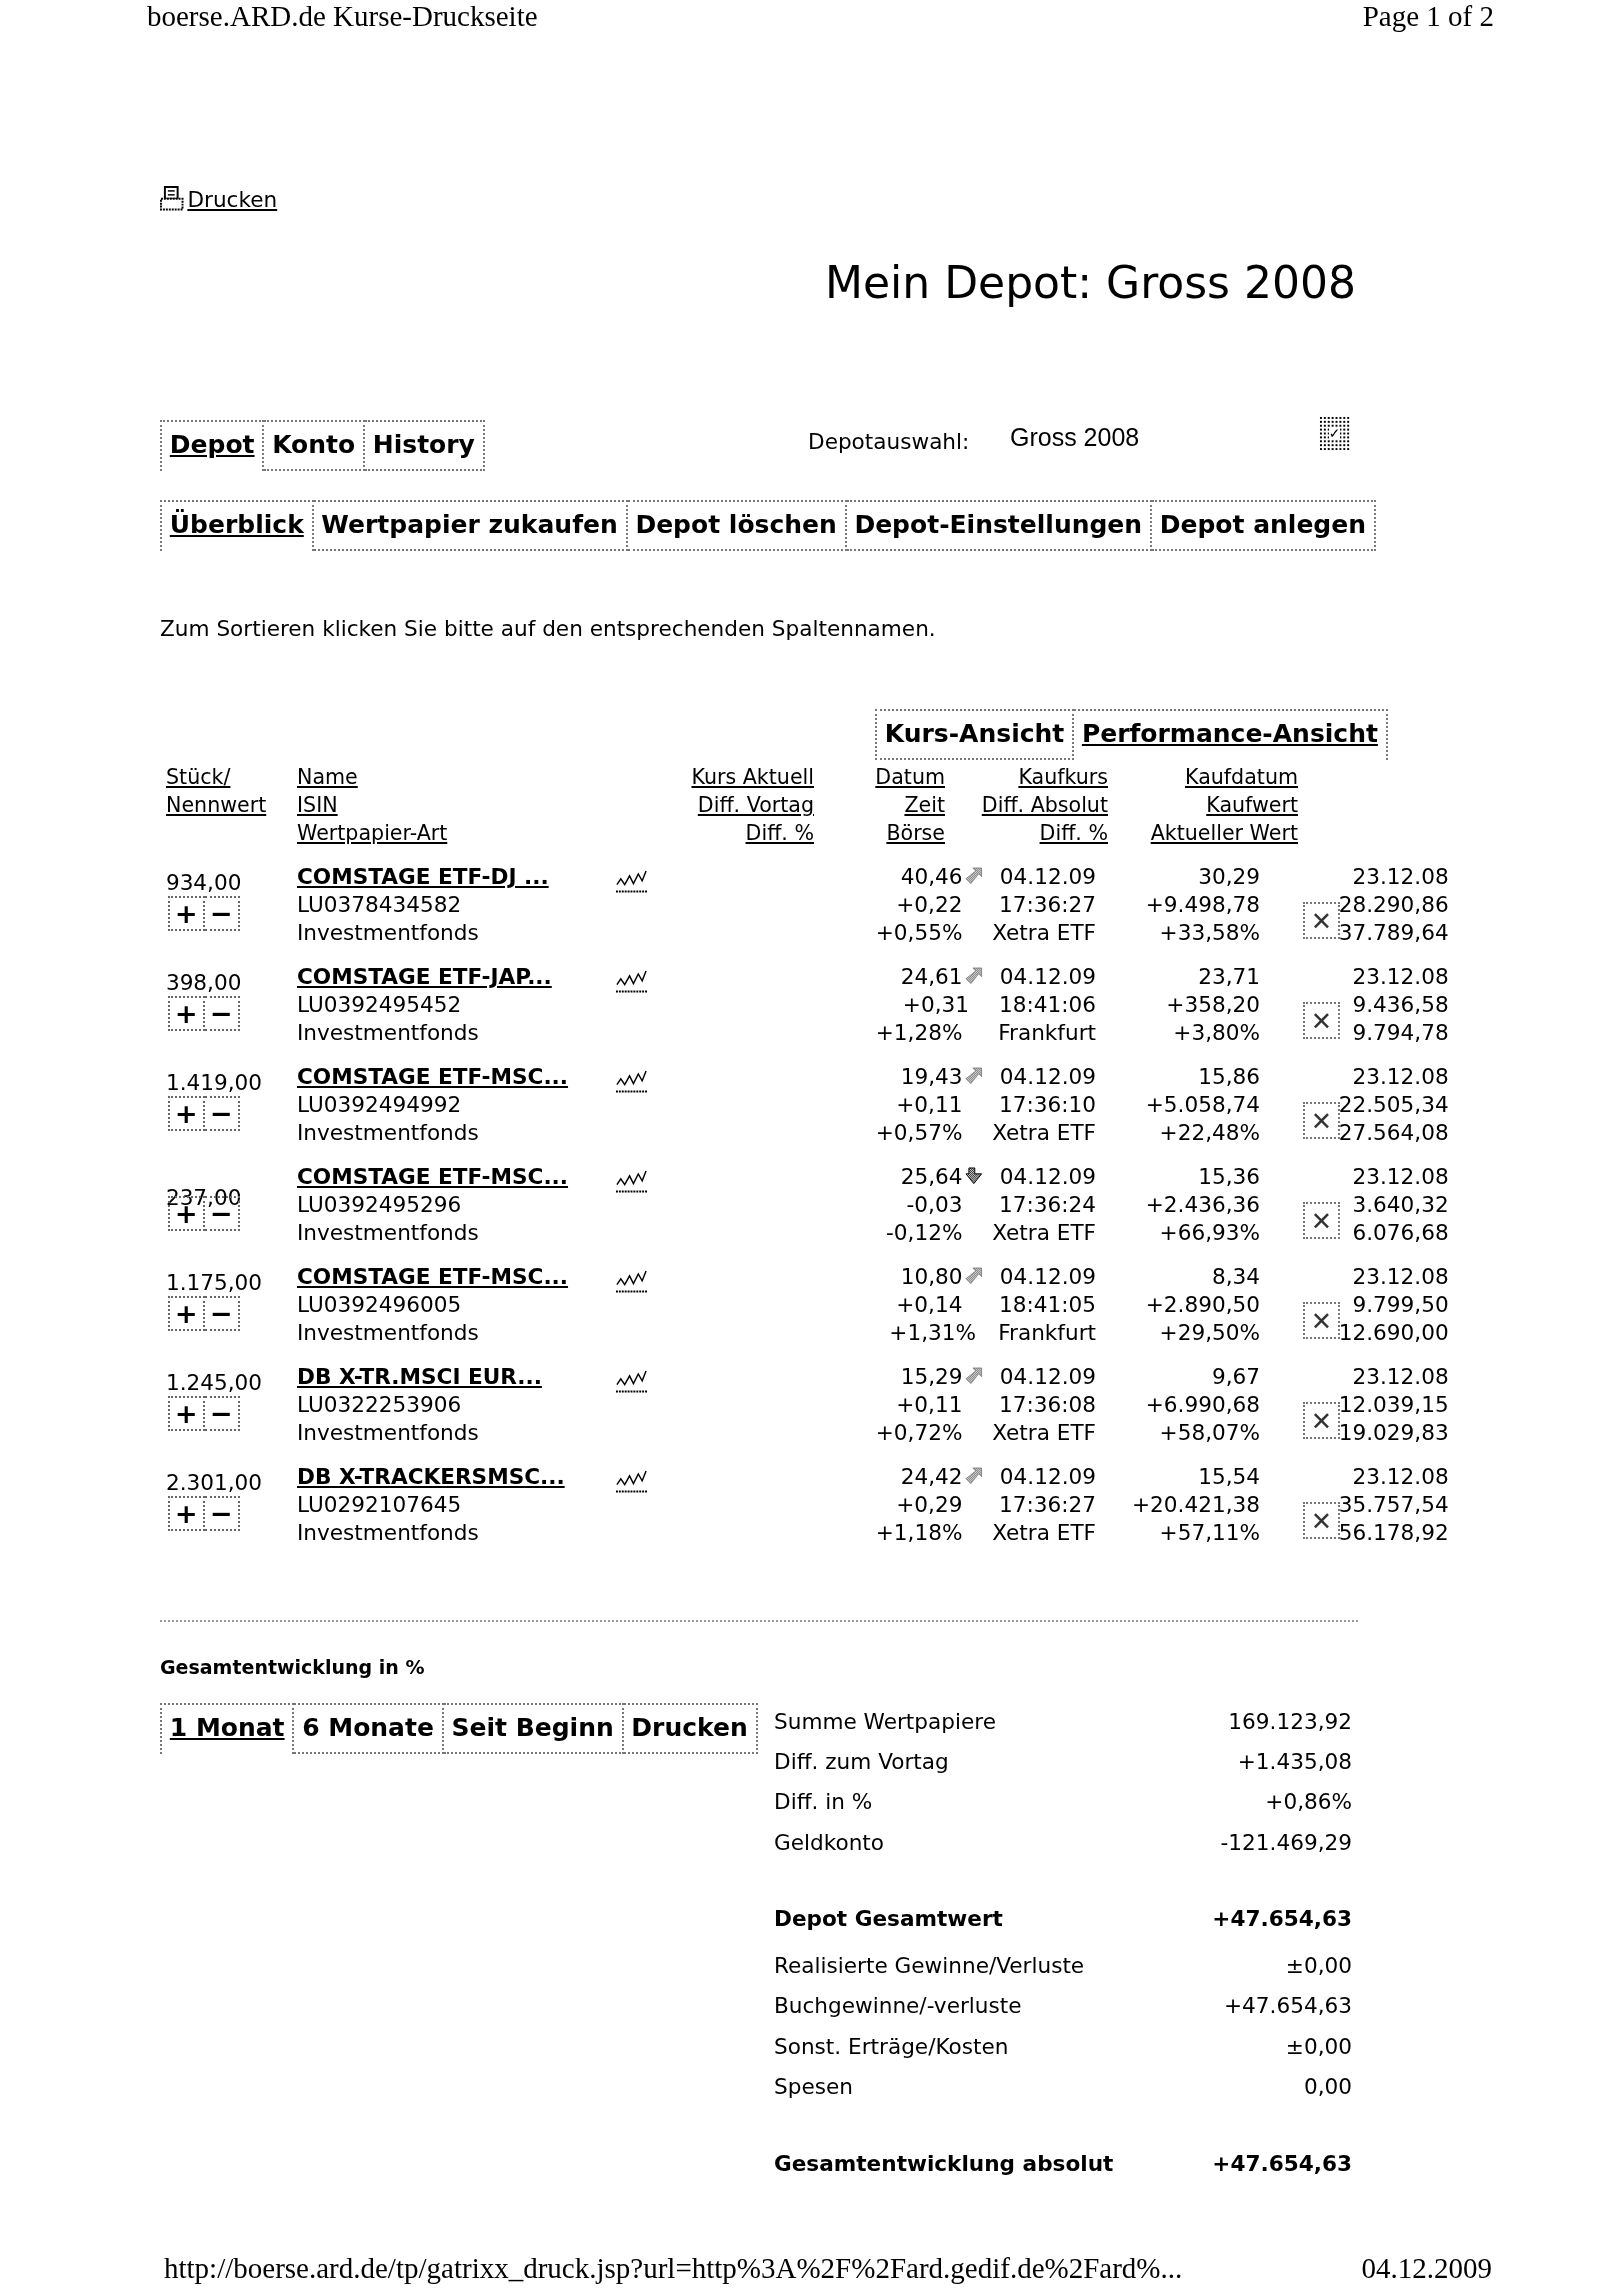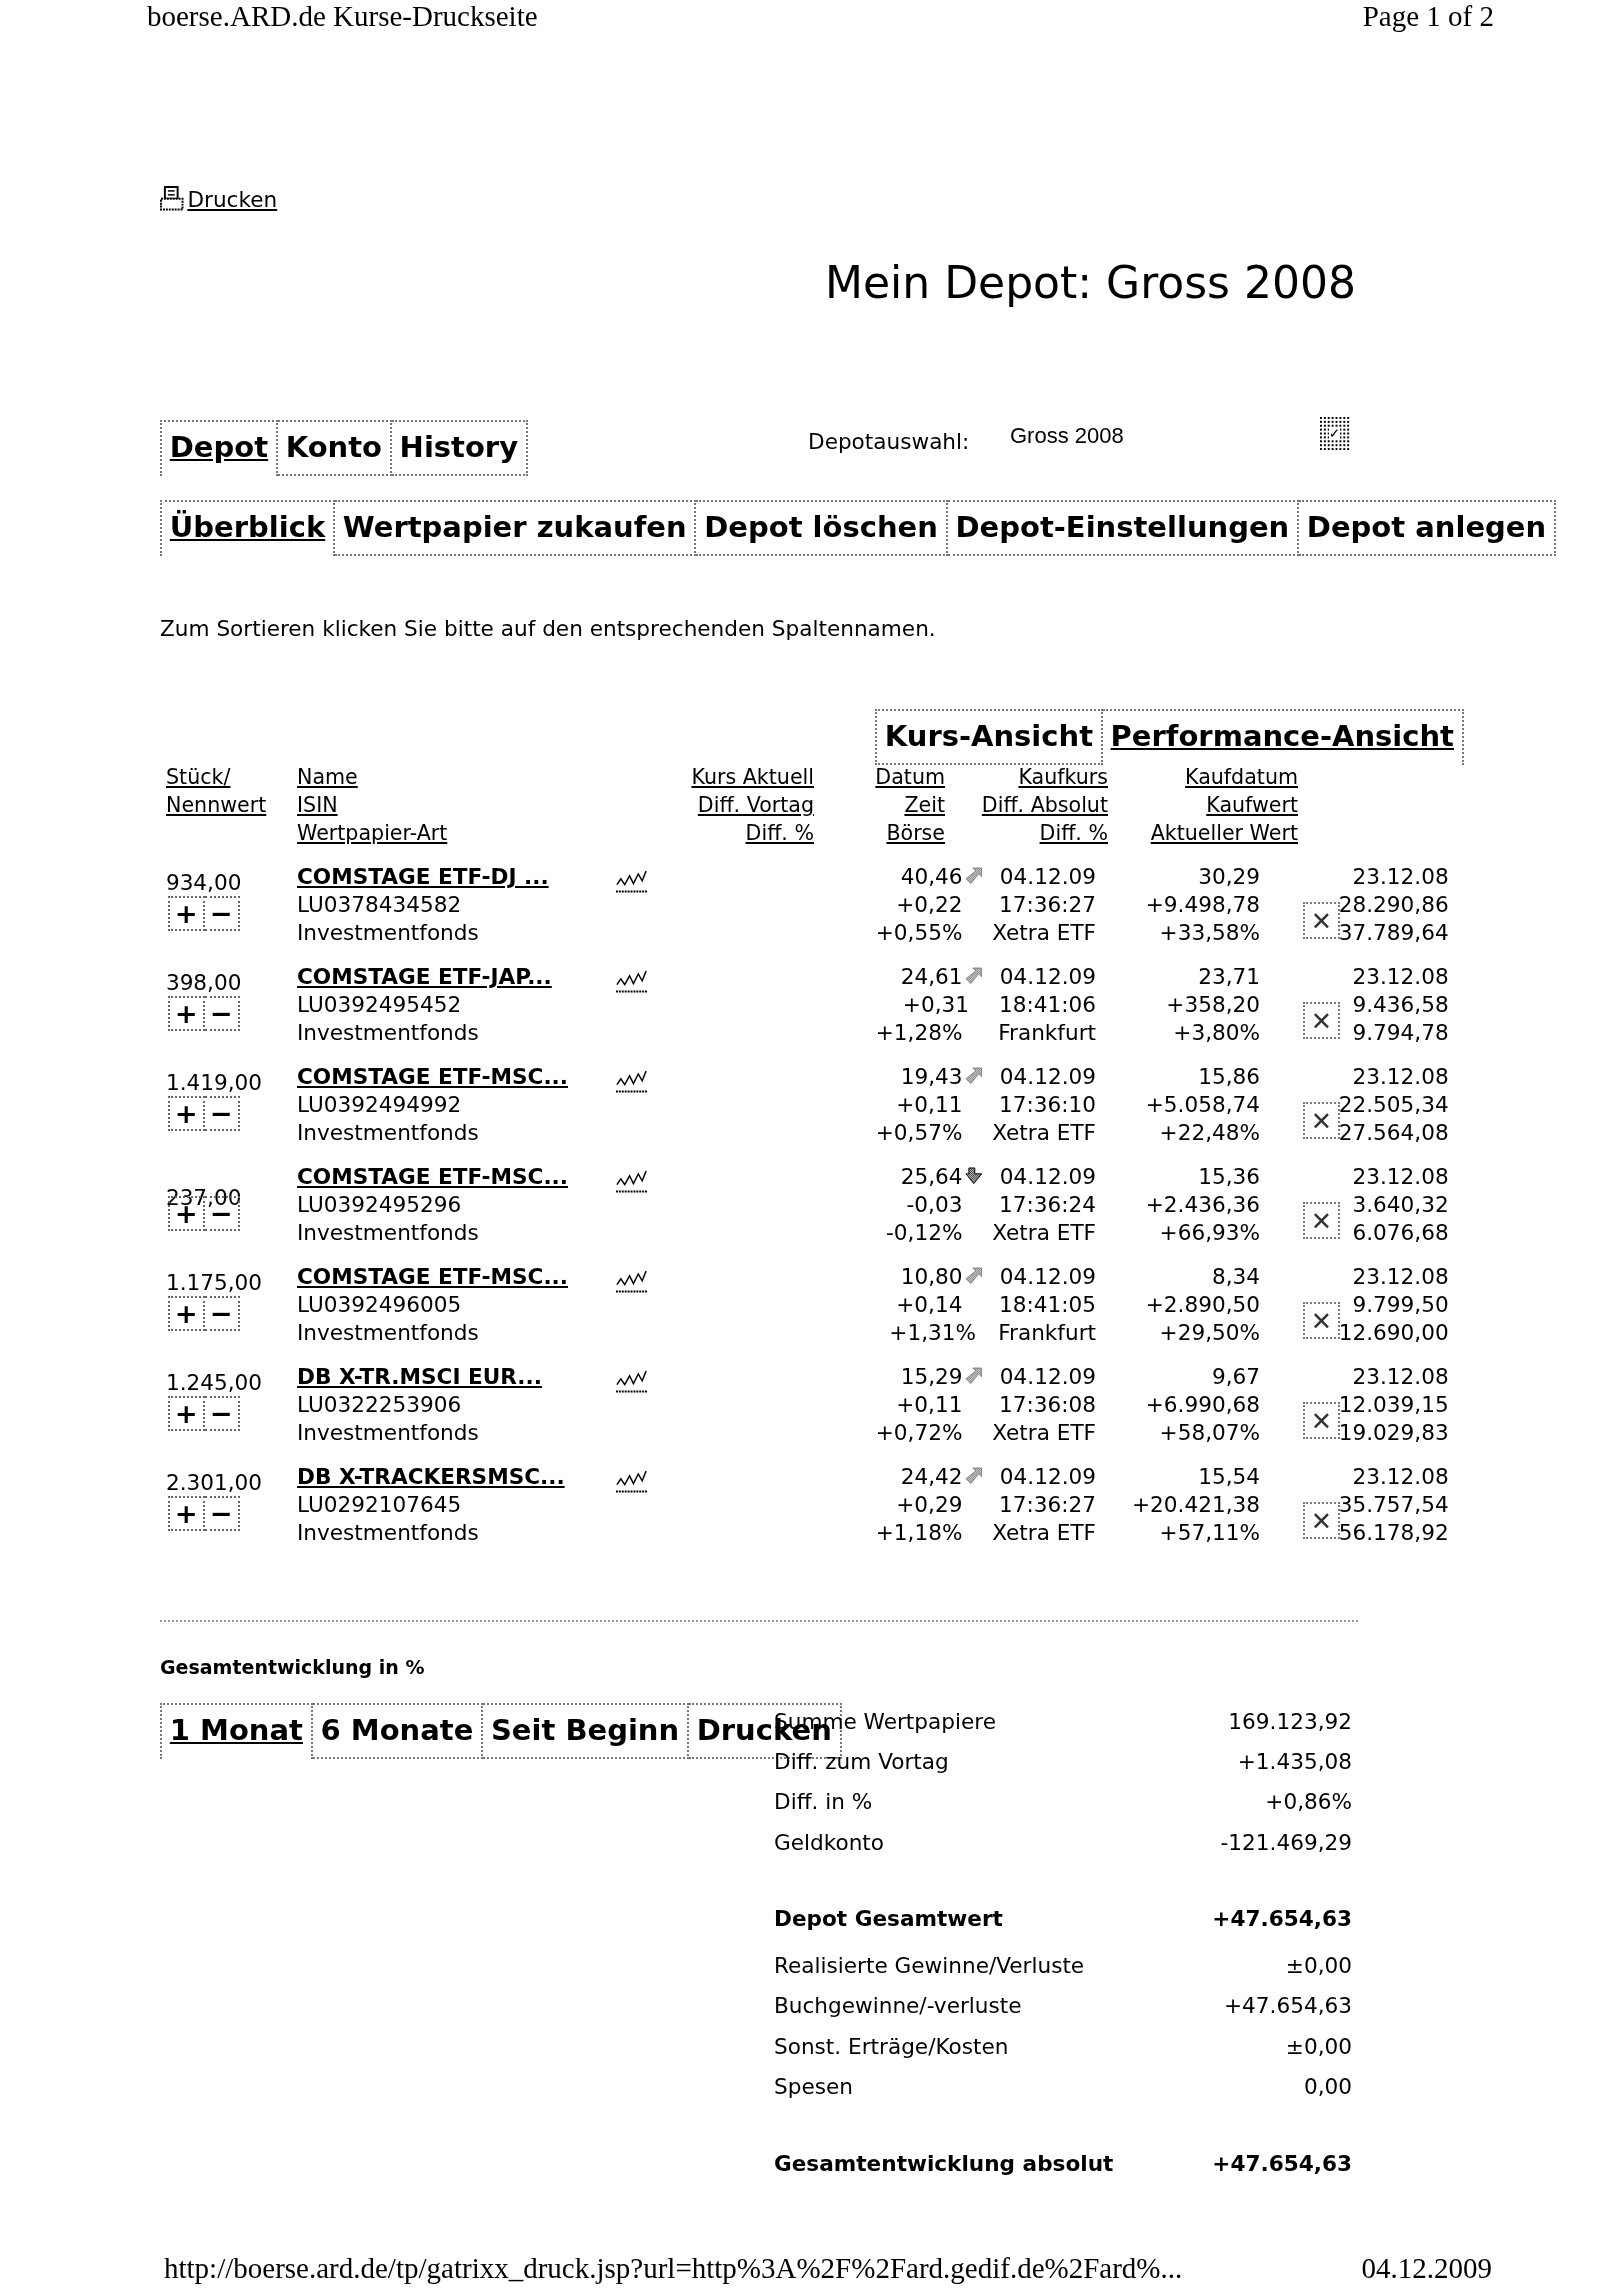--- a/index.html
+++ b/index.html
@@ -2,21 +2,21 @@
 <html><head>
 <meta charset="utf-8">
 <style>
   html, body { margin: 0; padding: 0; background: #fff; }
   body { width: 1621px; height: 2293px; position: relative; overflow: hidden; color: #000;
          font-family: "DejaVu Sans", sans-serif; }
   .abs { position: absolute; }
   .print-hdr { font-family: "Liberation Serif", serif; font-size: 29px; top: 0px; }
   .print-ftr { font-family: "Liberation Serif", serif; font-size: 29px; top: 2252px; }
   a, .lnk { color: #000; text-decoration: underline; }
-  .tabrow { display: flex; font-weight: bold; font-size: 29px; }
+  .tabrow { display: flex; font-weight: bold; font-size: 25px; }
   .tabrow .tab { padding: 7.8px 7.8px 9.8px 7.8px; border-right: 2px dotted #777; border-top: 2px dotted #777; border-bottom: 2px dotted #777; white-space: nowrap; cursor: pointer; }
   .tabrow .tab.active { border-bottom: none; border-top: 2px dotted #777; }
   .tabrow .tab:first-child { border-left: 2px dotted #777; }
   .tabrow .tab.active span { text-decoration: underline; }
   .hdr-cell { font-size: 20.6px; line-height: 28px; }
   .hdr-cell div span { text-decoration: underline; cursor: pointer; }
   .row { position: absolute; left: 0; width: 1274px; height: 98px; font-size: 21.6px; line-height: 28px; }
   .c { position: absolute; top: 0; }
   .r { text-align: right; }
   .name-link { font-weight: bold; text-decoration: underline; cursor: pointer; }
@@ -49,21 +49,21 @@
 
 <div class="abs" style="right:265px; top:257px; font-size:44px; font-weight:normal;">Mein Depot: Gross 2008</div>
 
 <div class="abs tabrow" style="left:160px; top:420px;">
   <div class="tab active"><span>Depot</span></div>
   <div class="tab"><span>Konto</span></div>
   <div class="tab"><span>History</span></div>
 </div>
 
 <div class="abs" style="left:808px; top:429px; font-size:21.6px;">Depotauswahl:</div>
-<div class="abs" style="left:1010px; top:423px; font-size:22px; font-family:'Liberation Sans', sans-serif;">Gross 2008</div>
+<div class="abs" style="left:1010px; top:423px; font-size:25px; font-family:'Liberation Sans', sans-serif;">Gross 2008</div>
 <div class="abs" style="left:1319px; top:416px; width:31px; height:35px; background-image:radial-gradient(#000 1px, transparent 1.2px); background-size:3.9px 3.9px; display:flex; align-items:center; justify-content:center; cursor:pointer;">
   <span style="font-size:13.7px; background:#fff; line-height:1;">✓</span>
 </div>
 
 <div class="abs tabrow" style="left:160px; top:500px;">
   <div class="tab active"><span>Überblick</span></div>
   <div class="tab"><span>Wertpapier zukaufen</span></div>
   <div class="tab"><span>Depot löschen</span></div>
   <div class="tab"><span>Depot-Einstellungen</span></div>
   <div class="tab"><span>Depot anlegen</span></div>

